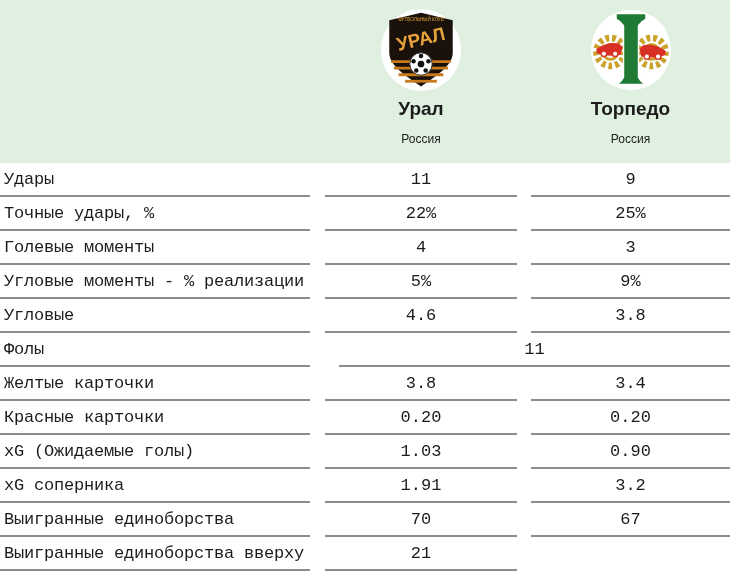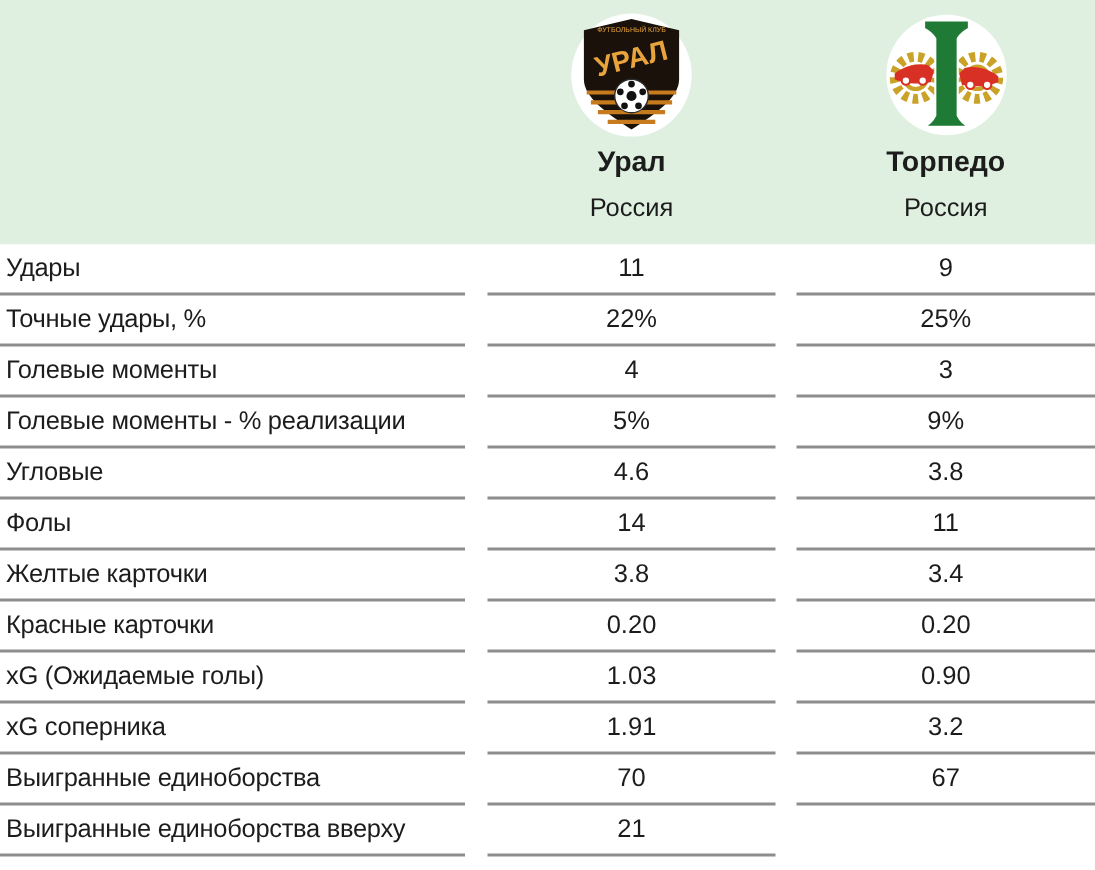--- a/index.html
+++ b/index.html
@@ -6,23 +6,23 @@
   .page{
     width:730px;height:580px;overflow:hidden;background:#ffffff;
     font-family:"Liberation Sans",sans-serif;color:#1c1c1c;position:relative;
   }
   .header{height:163px;background:#dff0e0;display:flex;}
   .header .spacer{width:325px;flex:none;}
   .team-col{width:192px;flex:none;display:flex;flex-direction:column;align-items:center;}
   .team-col.away{margin-left:14px;width:auto;flex:1;}
   .logo{margin-top:8px;width:84px;height:84px;flex:none;}
   .team-name{margin-top:6px;font-size:19px;font-weight:bold;line-height:22px;}
-  .team-country{margin-top:9px;font-size:17px;line-height:20px;}
+  .team-country{margin-top:9px;font-size:12px;line-height:20px;}
   .stats-table{background:#ffffff;}
-  .row{display:flex;height:34px;}
+  .row{display:flex;height:34px;font-family:Liberation Mono, monospace;}
   .cell{border-bottom:2px solid #8d8d8d;display:flex;align-items:center;box-sizing:border-box;}
   .cell.label{width:310px;flex:none;margin-right:15px;padding-left:4px;font-size:17px;letter-spacing:-0.2px;}
   .cell.value{width:192px;flex:none;justify-content:center;font-size:17px;}
   .cell.value.away{margin-left:14px;width:auto;flex:1;}
 </style>
 </head>
 <body>
 
 <div class="page">
 
@@ -94,34 +94,33 @@
       <div class="cell value away">25%</div>
     </div>
 
     <div class="row">
       <div class="cell label">Голевые моменты</div>
       <div class="cell value home">4</div>
       <div class="cell value away">3</div>
     </div>
 
     <div class="row">
-      <div class="cell label">Голевые моменты - % реализации</div>
+      <div class="cell label">Угловые моменты - % реализации</div>
       <div class="cell value home">5%</div>
       <div class="cell value away">9%</div>
     </div>
 
     <div class="row">
       <div class="cell label">Угловые</div>
       <div class="cell value home">4.6</div>
       <div class="cell value away">3.8</div>
     </div>
 
     <div class="row">
       <div class="cell label">Фолы</div>
-      <div class="cell value home">14</div>
       <div class="cell value away">11</div>
     </div>
 
     <div class="row">
       <div class="cell label">Желтые карточки</div>
       <div class="cell value home">3.8</div>
       <div class="cell value away">3.4</div>
     </div>
 
     <div class="row">

